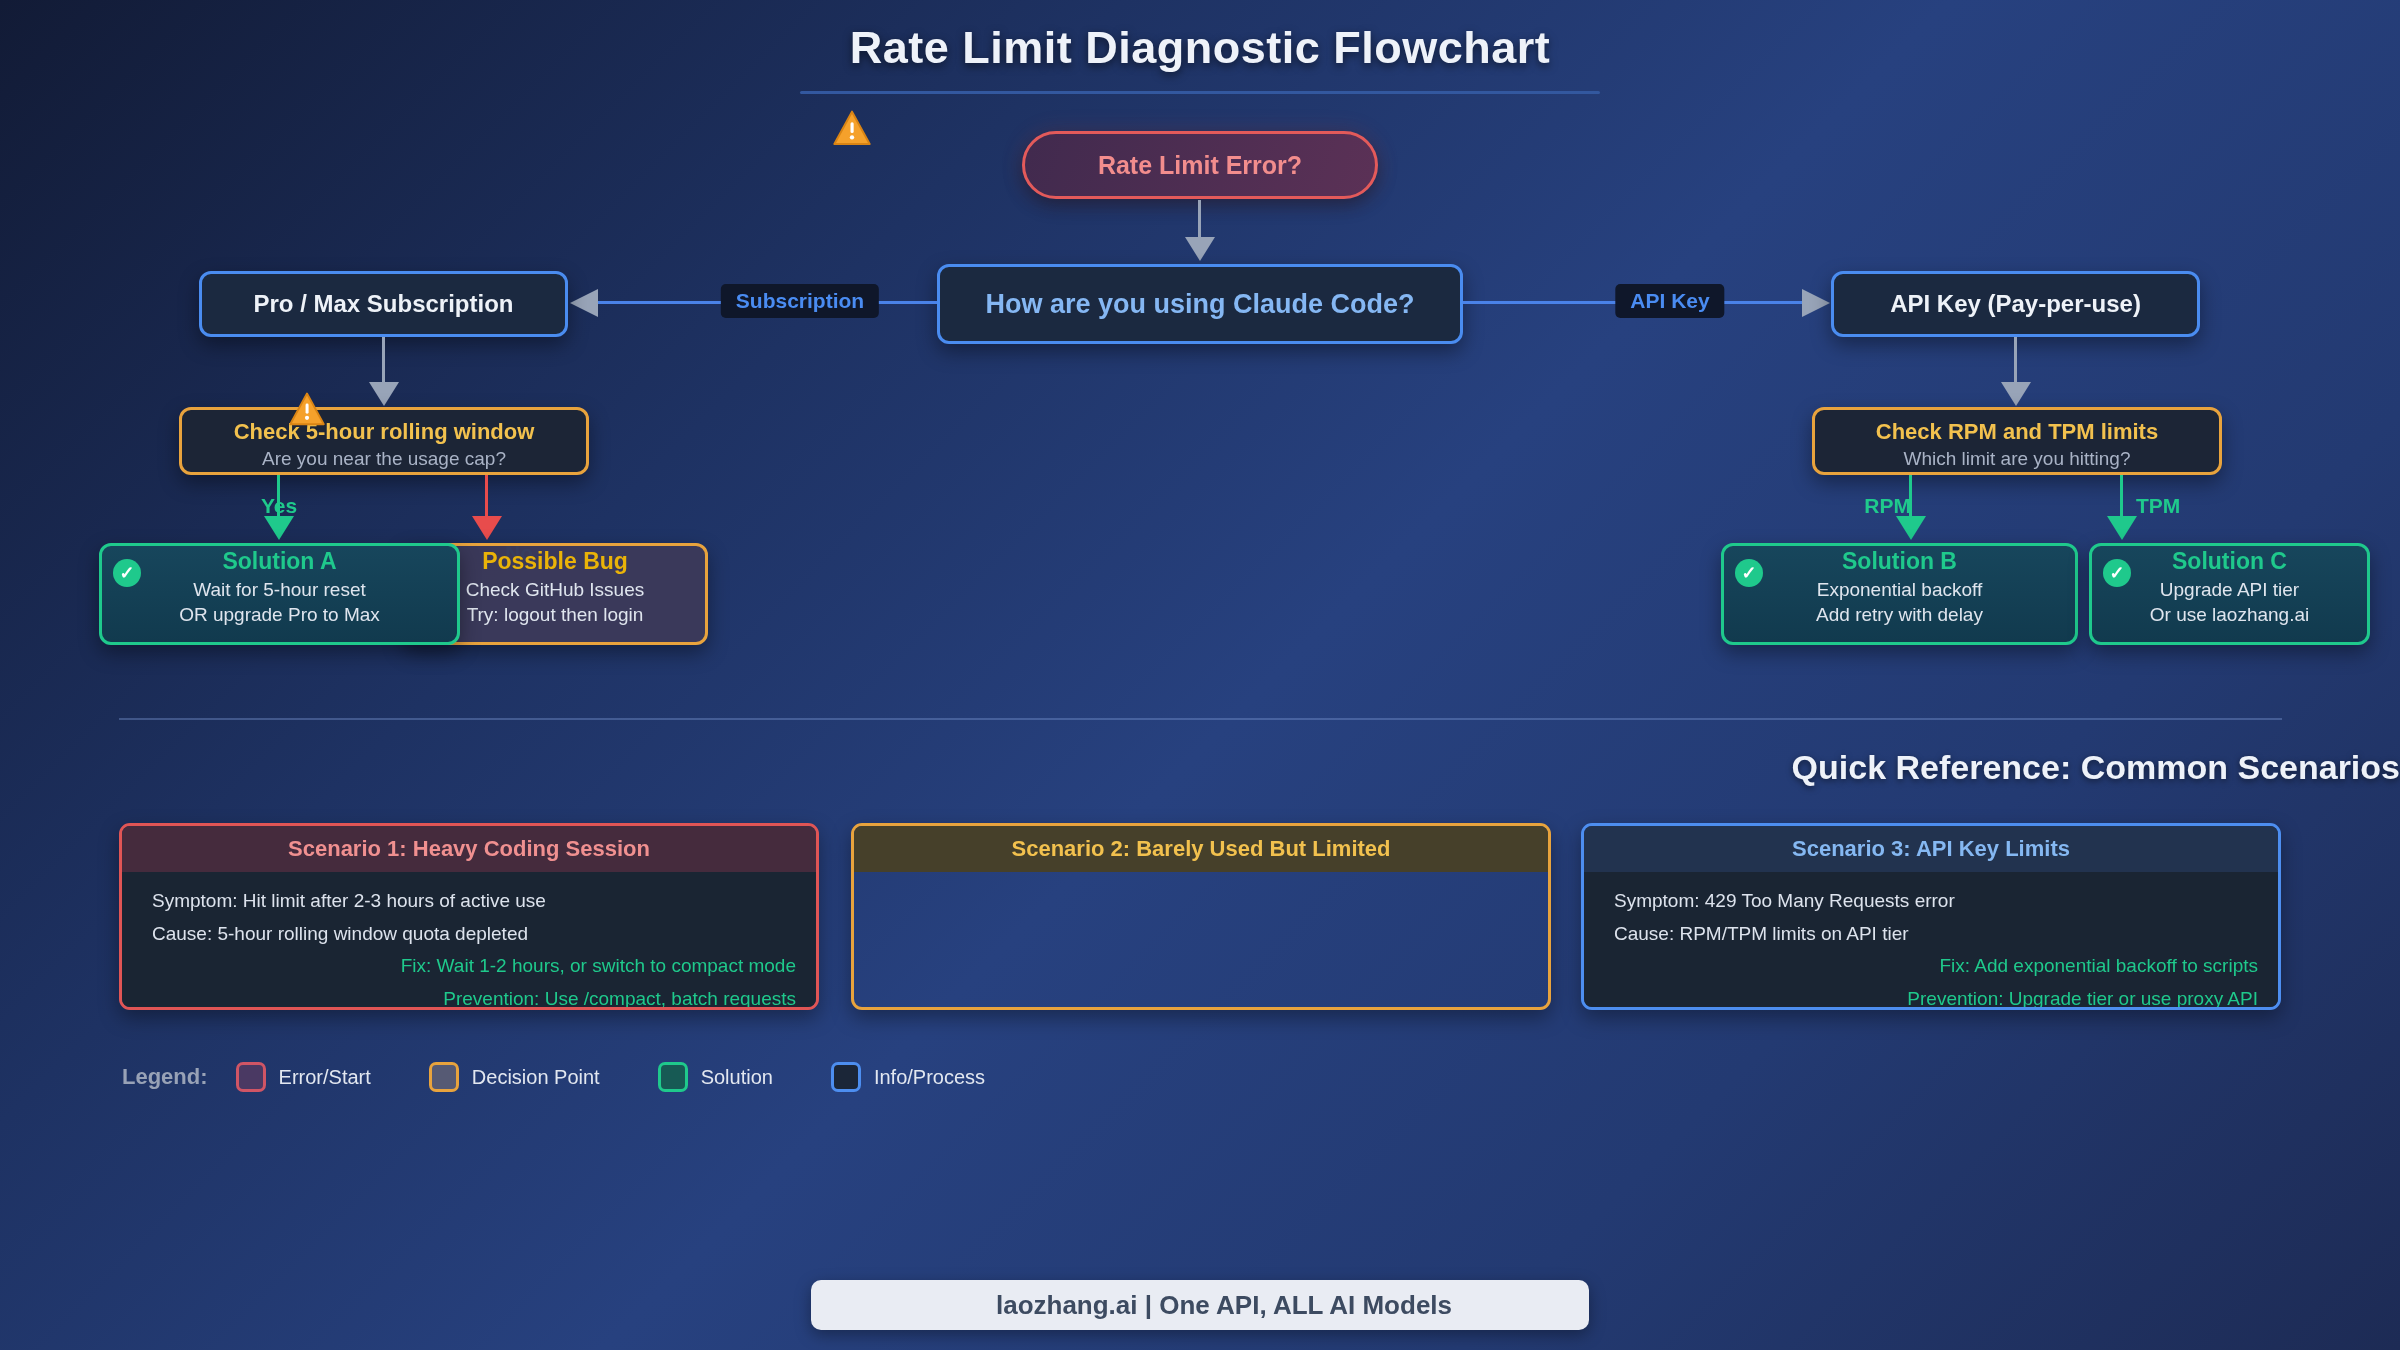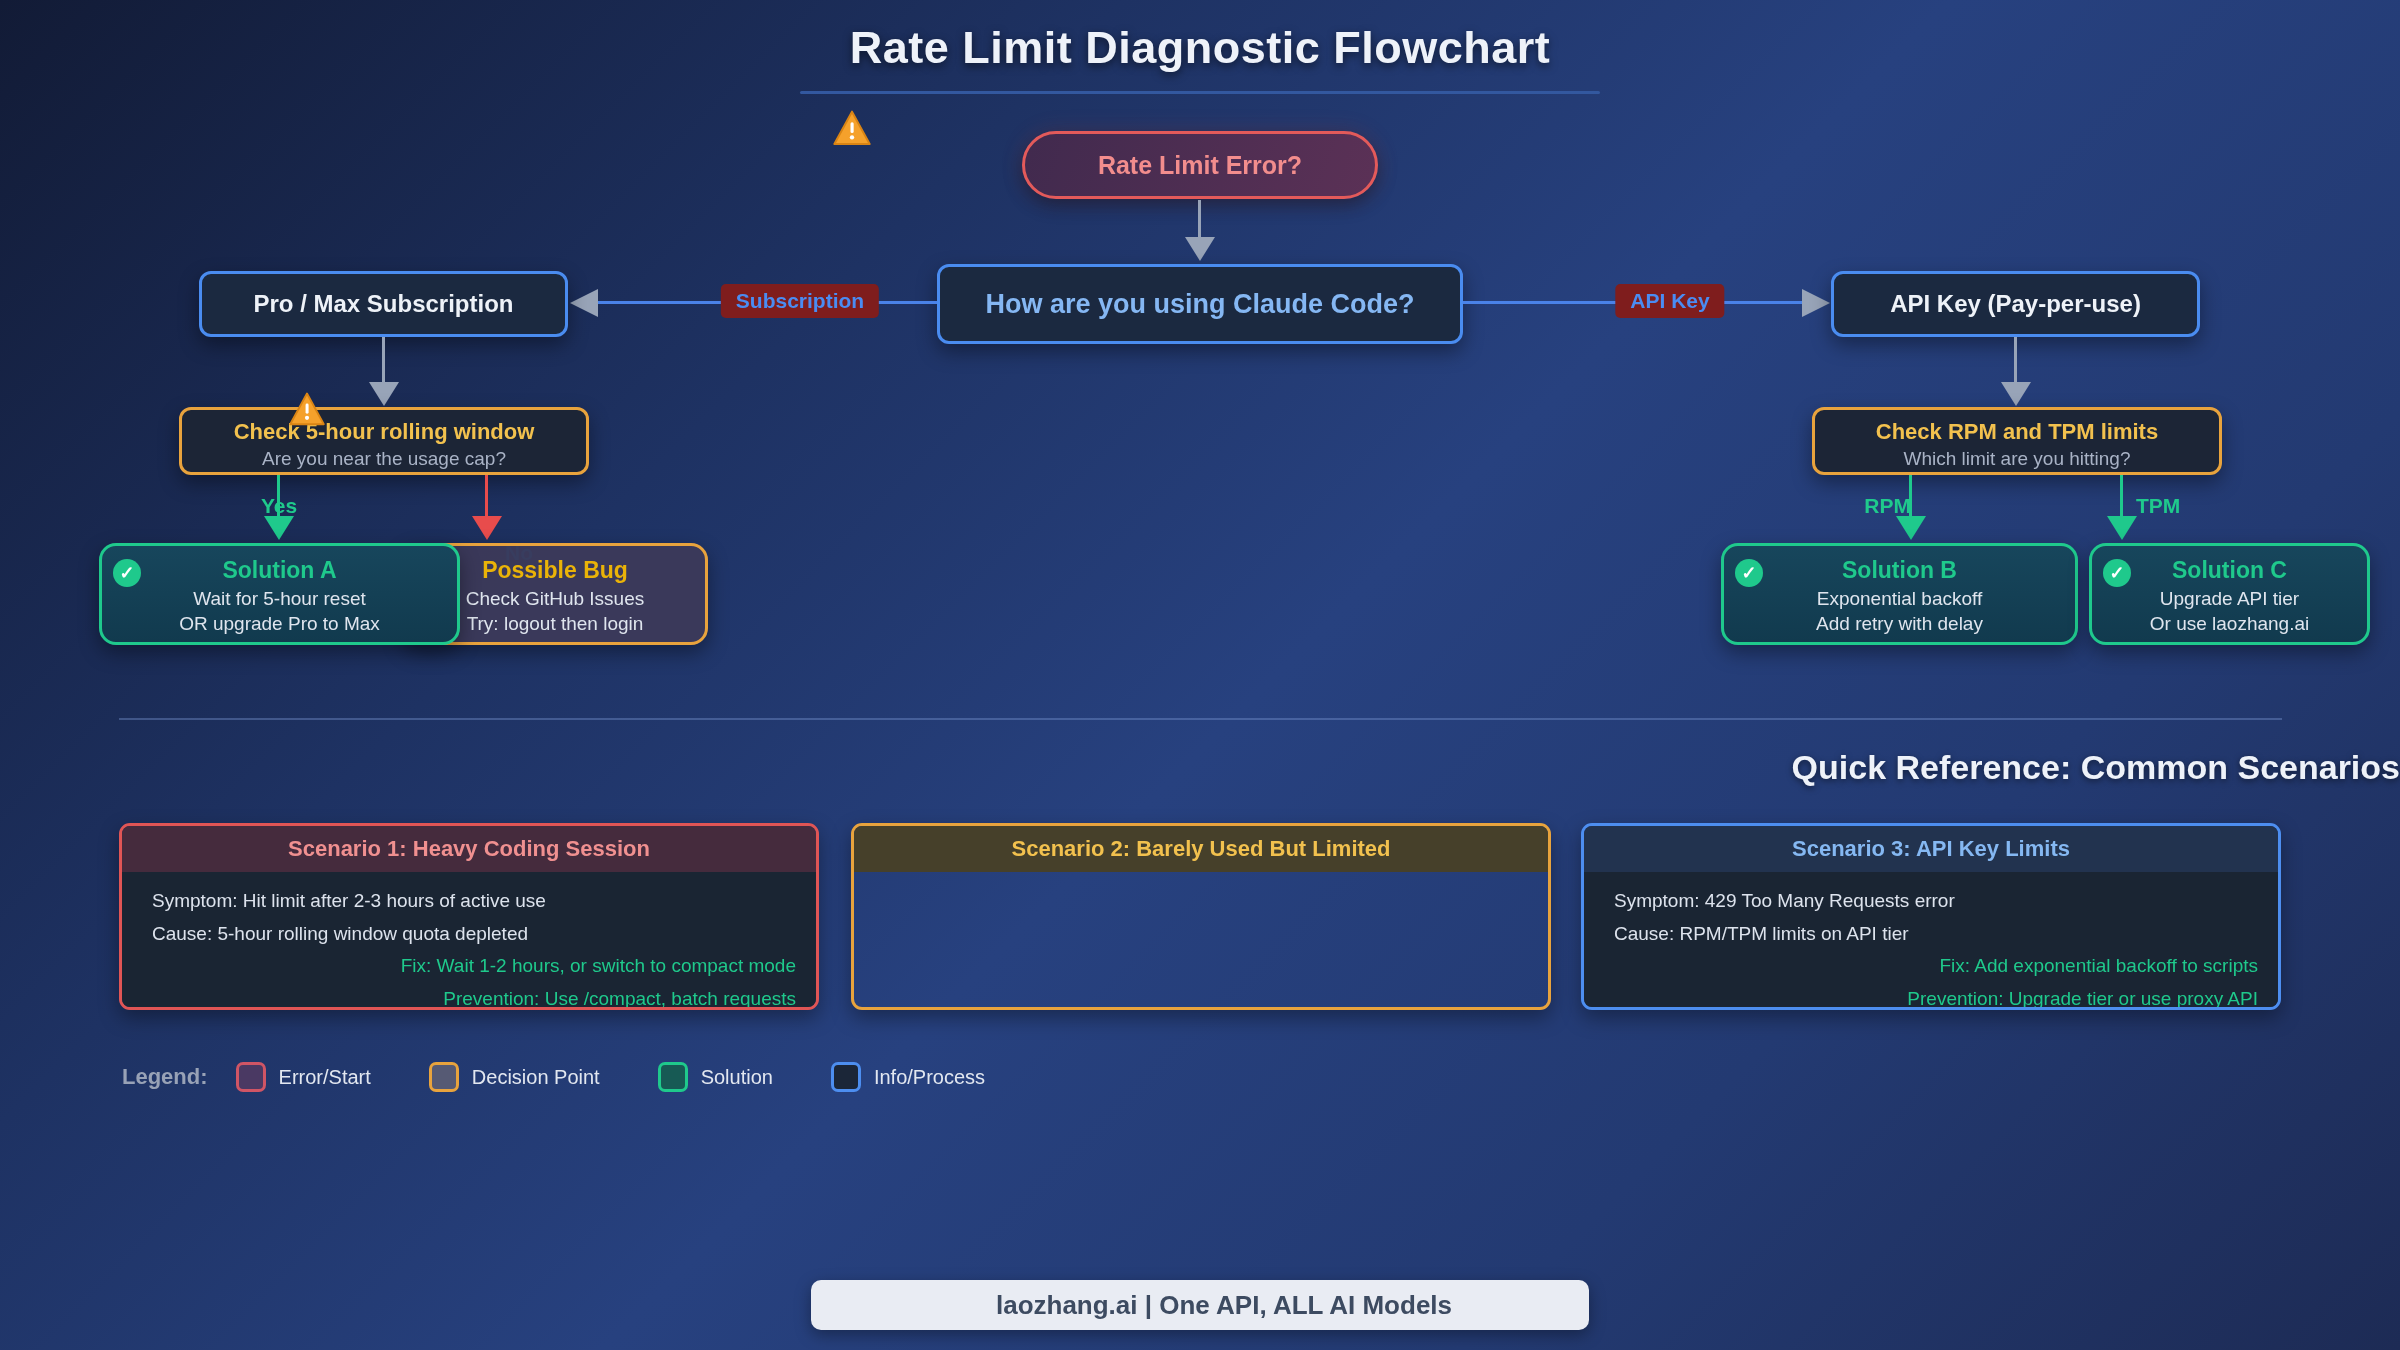--- a/index.html
+++ b/index.html
@@ -30,38 +30,38 @@
     box-shadow:0 6px 18px rgba(0,0,0,.4), 0 0 22px rgba(224,85,85,.18); }
 
   .q-node { left:937px; top:264px; width:526px; height:80px; color:#85b7f3; font-size:27px; font-weight:700; }
   .side-node { top:271px; width:369px; height:66px; color:#eef2f8; font-size:24px; font-weight:700; }
   .side-node.left { left:199px; } .side-node.right { left:1831px; }
 
   .decision { top:407px; width:410px; height:68px; padding-top:7px; }
   .decision .d-title { font-size:22px; font-weight:700; color:#f2c14e; line-height:29px; }
   .decision .d-sub { font-size:19px; color:#a9b3c6; line-height:26px; }
 
-  .outcome { top:543px; height:102px; padding-top:9px;border-radius:17px; }
+  .outcome { top:543px; height:102px; padding-top:0; }
   .outcome .o-title { font-size:23px; font-weight:700; line-height:31px; }
   .outcome .o-line { font-size:19px; color:#dfe5ee; line-height:25px; }
   .o-title.green { color:#1fc98c; } .o-title.amber { color:#eab308; }
 
   
   .vshaft { width:3px; } .hshaft { height:3px; background:#4a82e8; }
   .gray { background:#98a4b8; } .green-bg { background:#1fc98c; } .red-bg { background:#e84c4c; }
   .head-down { width:0; height:0; border-left:15px solid transparent; border-right:15px solid transparent; }
   .head-down.gray-h { border-top:24px solid #98a4b8; background:none; }
   .head-down.green-h { border-top:24px solid #1fc98c; background:none; }
   .head-down.red-h { border-top:24px solid #e84c4c; background:none; }
   .head-left { width:0; height:0; border-top:14px solid transparent; border-bottom:14px solid transparent;
     border-right:28px solid #98a4b8; }
   .head-right { width:0; height:0; border-top:14px solid transparent; border-bottom:14px solid transparent;
     border-left:28px solid #98a4b8; }
 
-  .edge-label { background:#7f1d1d; color:#4a8cf2; font-size:21px; font-weight:700;
+  .edge-label { background:#0f172a; color:#4a8cf2; font-size:21px; font-weight:700;
     padding:5px 15px; border-radius:5px; white-space:nowrap; }
   .branch-word { font-size:21px; font-weight:700; white-space:nowrap; }
   .bw-green { color:#1fc98c; } .bw-red { color:#0369a1;margin-top:47px; }
 
   .check { width:28px; height:28px; border-radius:50%; background:#1fc98c; color:#fff;
     font-size:18px; font-weight:700; display:flex; align-items:center; justify-content:center; }
 
   
   .divider { left:119px; top:718px; width:2163px; height:2px; background:rgba(125,155,215,.38); }
   .qr-title { left:0; right:0; top:748px; text-align:right; font-size:34px; font-weight:700; color:#eef2f9;

